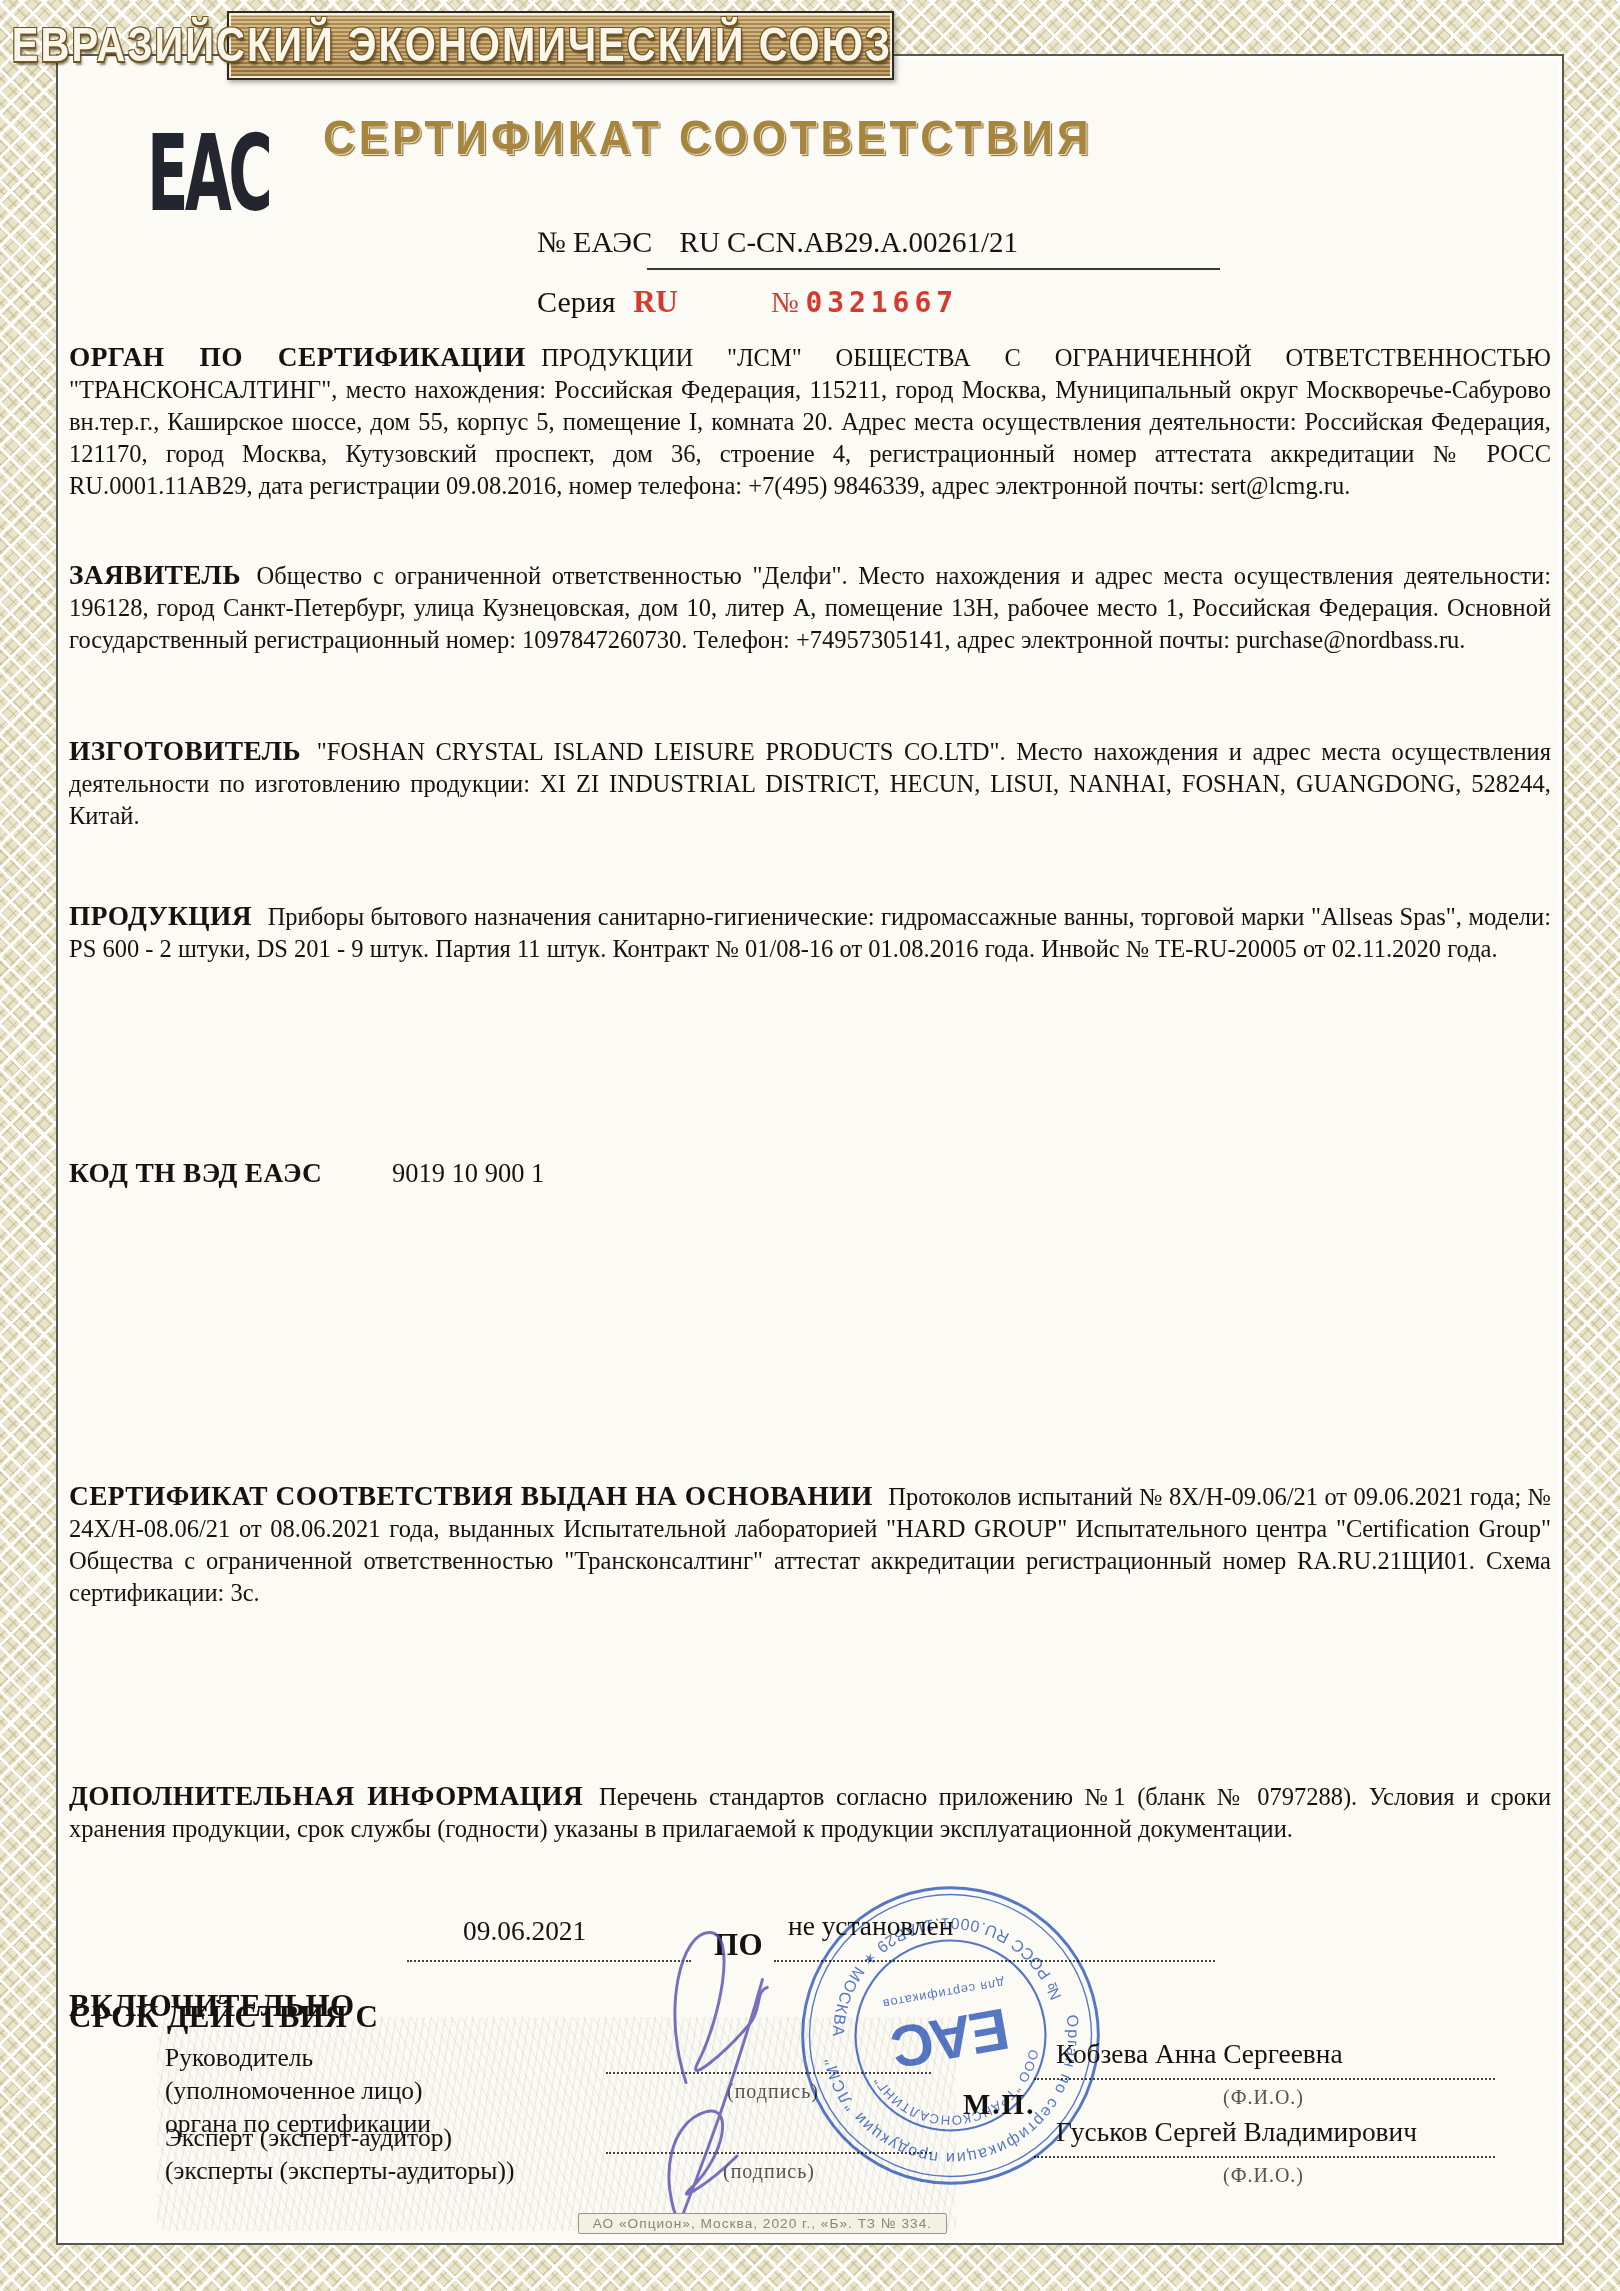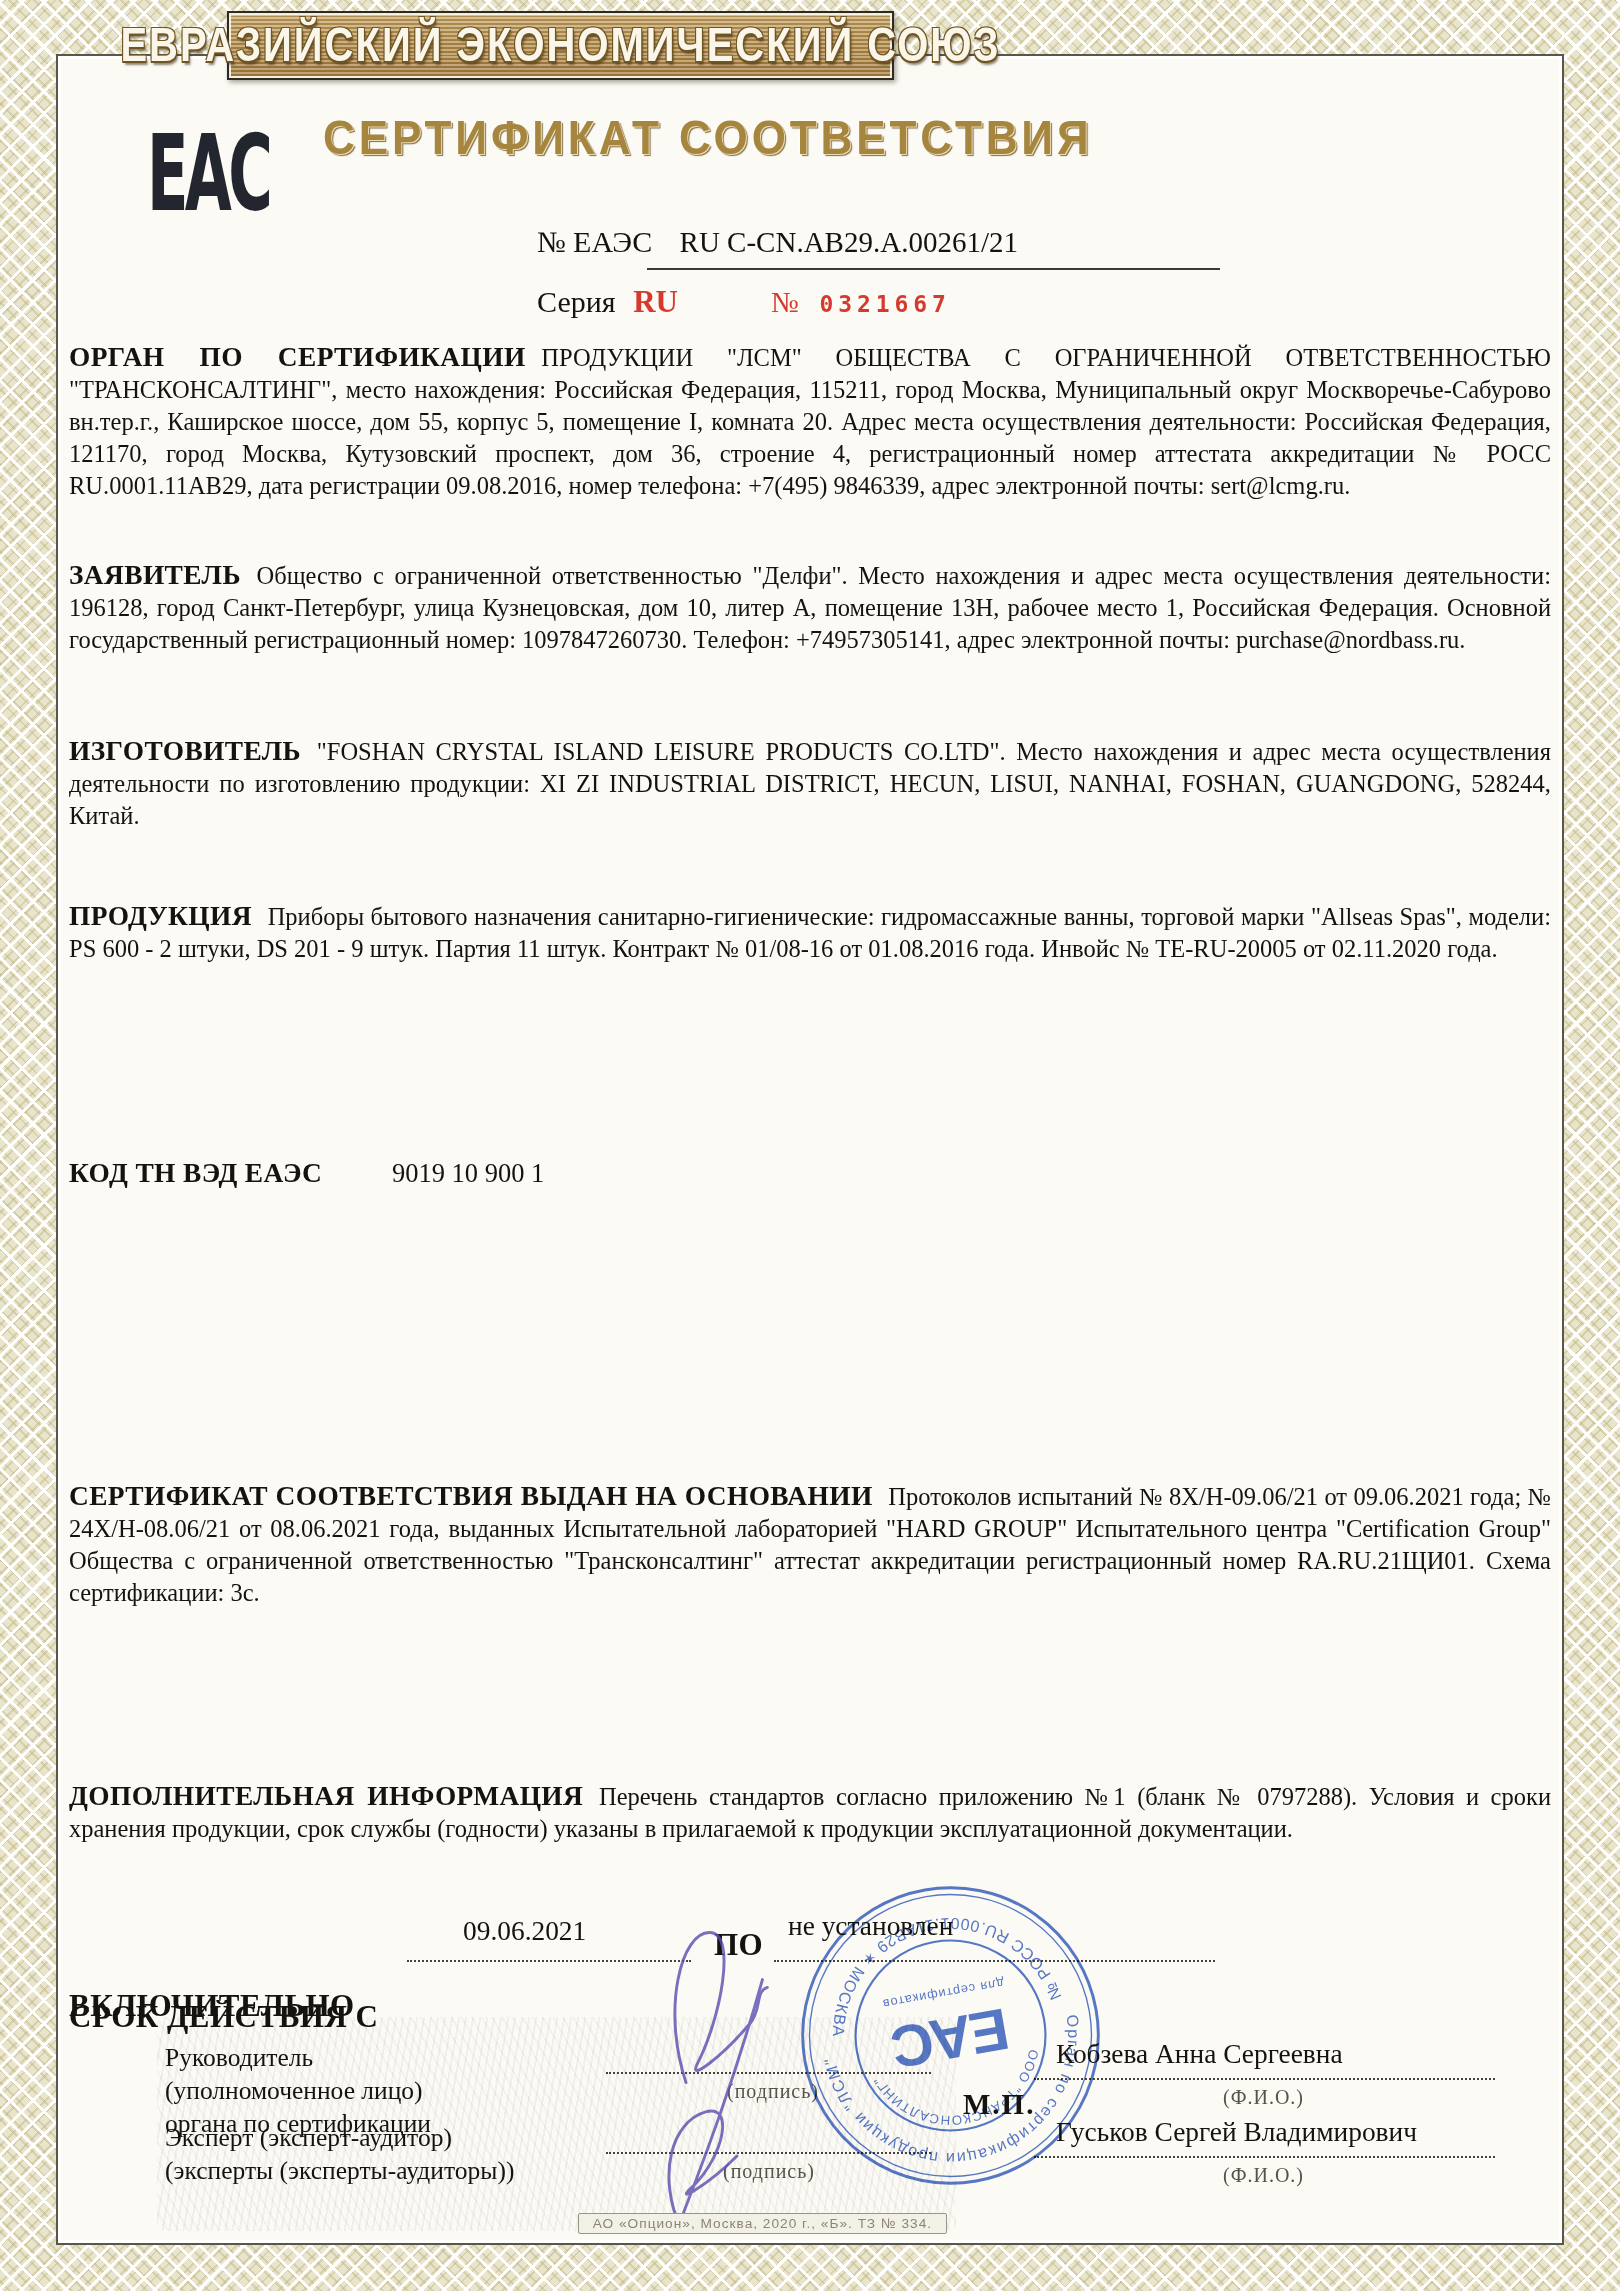--- a/index.html
+++ b/index.html
@@ -27,21 +27,21 @@
   }
   
   .banner{
     left:227px; top:10.8px; width:663px; height:65px;
     z-index:10;
     background:
       repeating-linear-gradient(0deg, rgba(255,255,255,.28) 0 2px, rgba(110,75,25,.28) 2px 3.9px),
       linear-gradient(180deg,#c9a96b 0%, #b6904f 50%, #a37e41 100%);
     border:2px solid #2f2a20;
     box-shadow: inset 0 0 0 2px rgba(255,252,240,.85), 2px 2.9px 4.9px rgba(40,30,10,.4);
-    display:flex; align-items:center; justify-content:center;
+    display:flex; align-items:center; justify-content:flex-end;
   }
   .banner-text{
     font-family:"Liberation Sans", sans-serif;
     font-weight:bold; font-size:40px; letter-spacing:2px; white-space:nowrap;
     color:#faf6ea;
     transform:scale(1.0,1.18);
     text-shadow:-1px -1px 0 #6f5524, 1px -1px 0 #6f5524, -1px 1px 0 #6f5524, 1px 1px 0 #6f5524, 2px 2.9px 2px rgba(60,40,10,.55);
   }
   
   .eac-logo{
@@ -61,21 +61,21 @@
   }
   .no-row{ left:537px; top:225px; z-index:5; font-size:30px; white-space:nowrap;}
   .no-value{ margin-left:27.4px; font-size:29px; }
   .no-underline{ left:647px; top:268px; width:573px; border-bottom:2px solid #3a3a34; z-index:4;}
   .series-row{ left:537px; top:284px; z-index:5; font-size:30px; white-space:nowrap;}
   .red{ color:#d63a2f; }
   .series-value{ font-weight:bold; margin-left:17.6px; font-size:31px;}
   .serial-sign{ margin-left:93px; font-size:29px;}
   .serial-number{
     font-family:"DejaVu Sans Mono", monospace; font-weight:bold;
-    font-size:23px; letter-spacing:4.9px; margin-left:21px;
+    font-size:28px; letter-spacing:4.9px; margin-left:7px;
   }
   
   .section{ left:69px; width:1482px; z-index:3; font-size:24.5px; line-height:32px; text-align:justify;}
   .section .lbl{ font-weight:bold; font-size:27.4px; letter-spacing:0.4px; padding-right:15.7px;}
   .section p{ margin:0; }
   .section p + p{ margin-top:7.8px; }
   .code-value{ font-size:26.5px; padding-left:54px; font-weight:normal;}
   
   .big-bold{ font-weight:bold; font-size:31px; letter-spacing:0.5px; z-index:3;}
   .fill-value{ font-size:27.4px; z-index:3; white-space:nowrap;}

